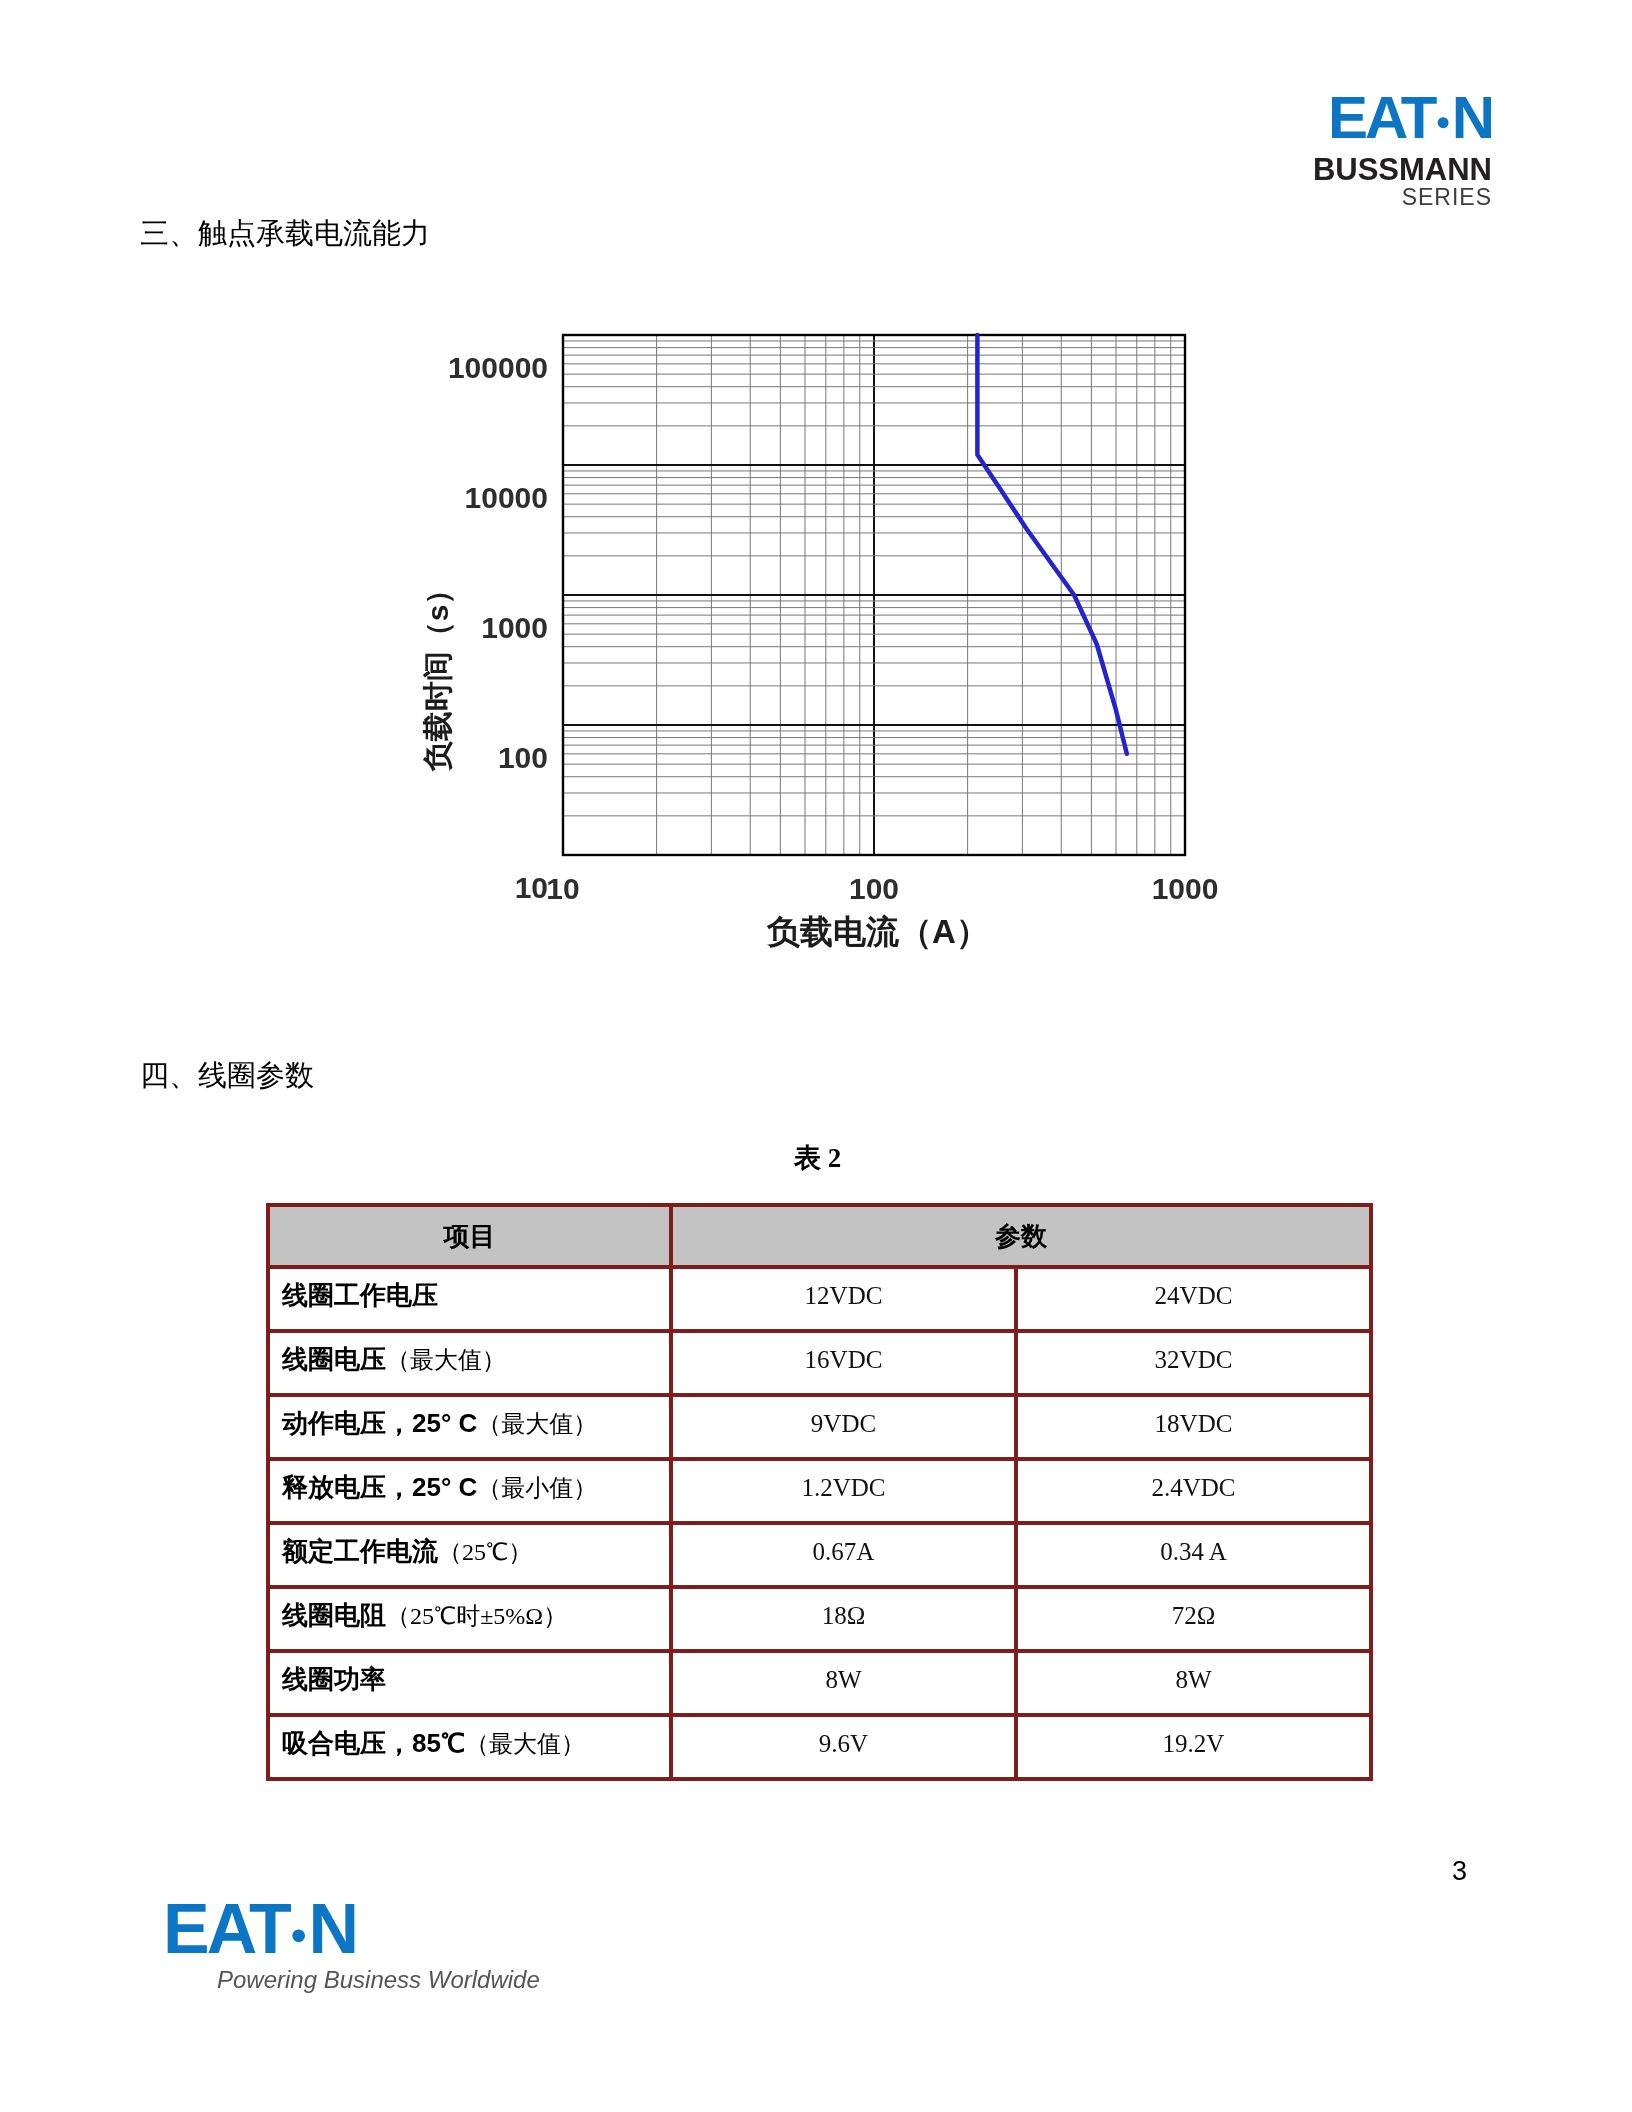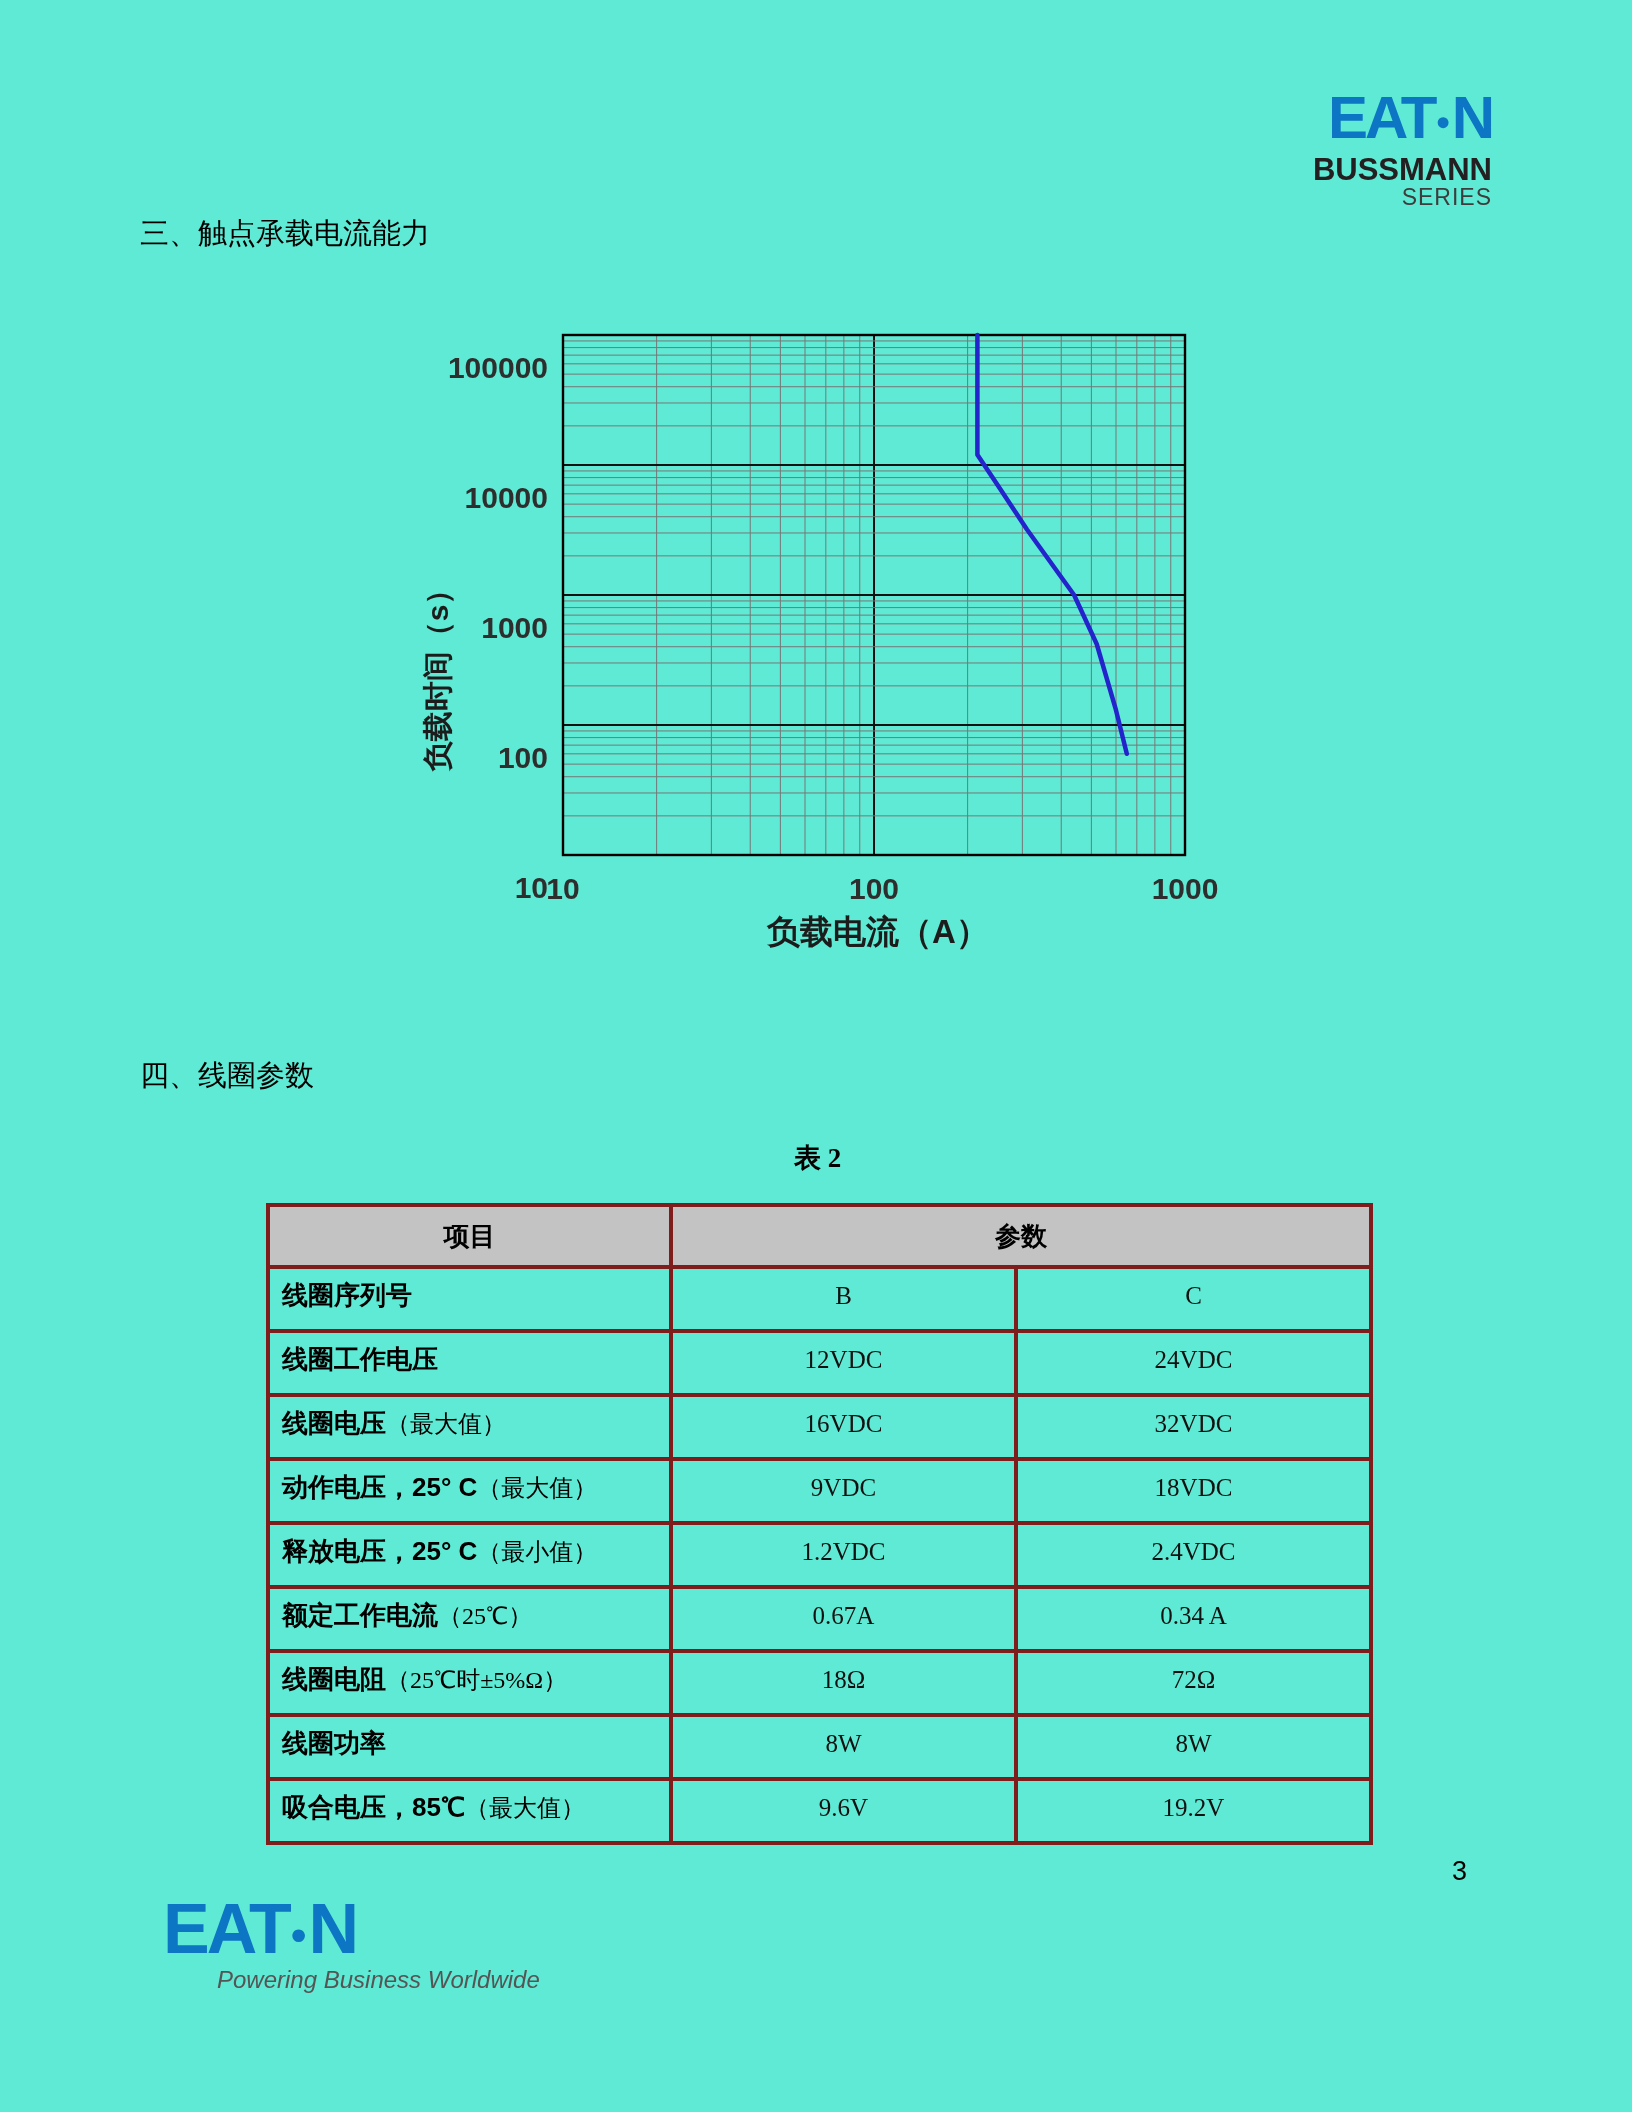--- a/index.html
+++ b/index.html
@@ -1,17 +1,17 @@
 <!DOCTYPE html>
 <html><head>
 <meta charset="utf-8">
 <style>
   html,body{margin:0;padding:0;background:#888;}
   .page{
-    position:relative; width:1632px; height:2112px; background:#5eead4;
+    position:relative; width:1632px; height:2112px; background:#ffffff;
     font-family:"Liberation Sans", sans-serif; color:#000; overflow:hidden;
     margin:0 auto;
   }
   
   .brand-top{position:absolute; left:1292px; top:88px; width:200px; text-align:right;}
   .eaton-logo{font-weight:900; color:#0d76c4; letter-spacing:-3px; line-height:1;}
   .brand-top .eaton-logo{font-size:60px;}
   .eaton-logo .e-dot{font-size:0.42em; vertical-align:0.32em; letter-spacing:0; margin:0 1px;}
   .brand-top .bussmann{font-size:31px; font-weight:700; color:#242021; letter-spacing:0px; margin-top:6px; line-height:1;}
   .brand-top .series{font-size:23px; font-weight:400; color:#3d3d3d; line-height:1.1; letter-spacing:1px;text-align:right;}
@@ -146,25 +146,20 @@
         <col style="width:355px">
       </colgroup>
     <thead>
       <tr>
         <th>项目</th>
         <th colspan="2">参数</th>
       </tr>
     </thead>
     <tbody>
       <tr>
-        <td class="lbl"><span class="lbl-main">线圈序列号</span><span class="lbl-note"></span></td>
-        <td class="val">B</td>
-        <td class="val">C</td>
-      </tr>
-      <tr>
         <td class="lbl"><span class="lbl-main">线圈工作电压</span><span class="lbl-note"></span></td>
         <td class="val">12VDC</td>
         <td class="val">24VDC</td>
       </tr>
       <tr>
         <td class="lbl"><span class="lbl-main">线圈电压</span><span class="lbl-note">（最大值）</span></td>
         <td class="val">16VDC</td>
         <td class="val">32VDC</td>
       </tr>
       <tr>

